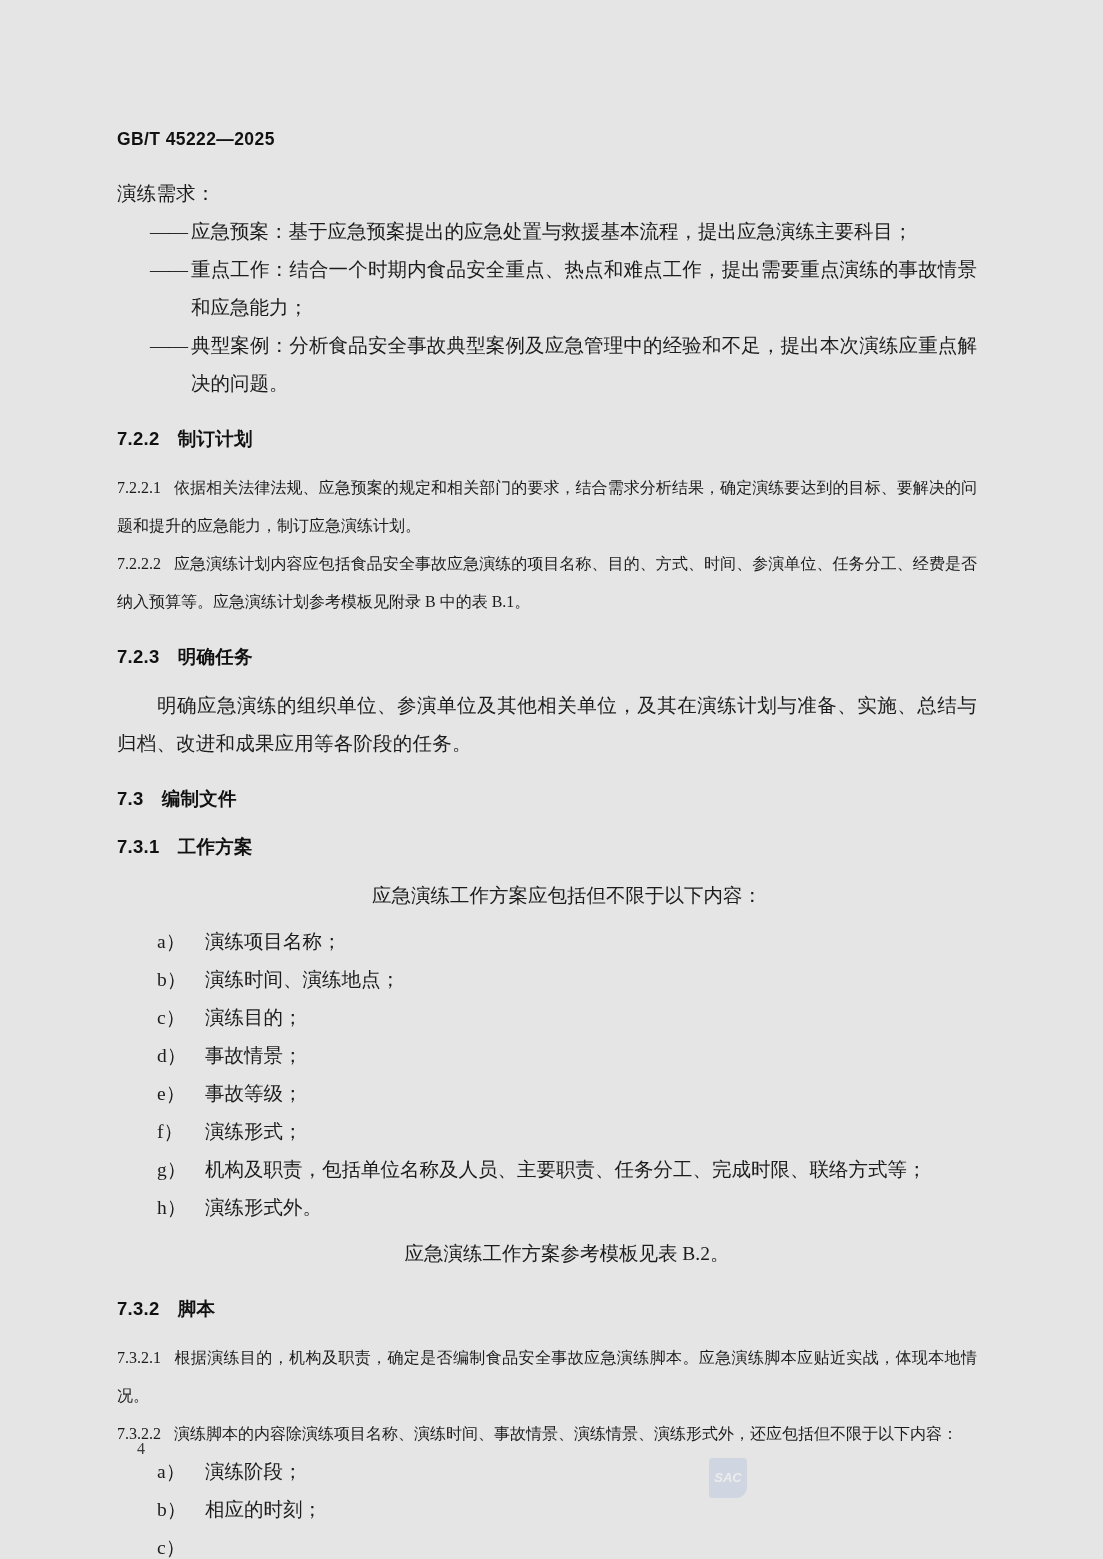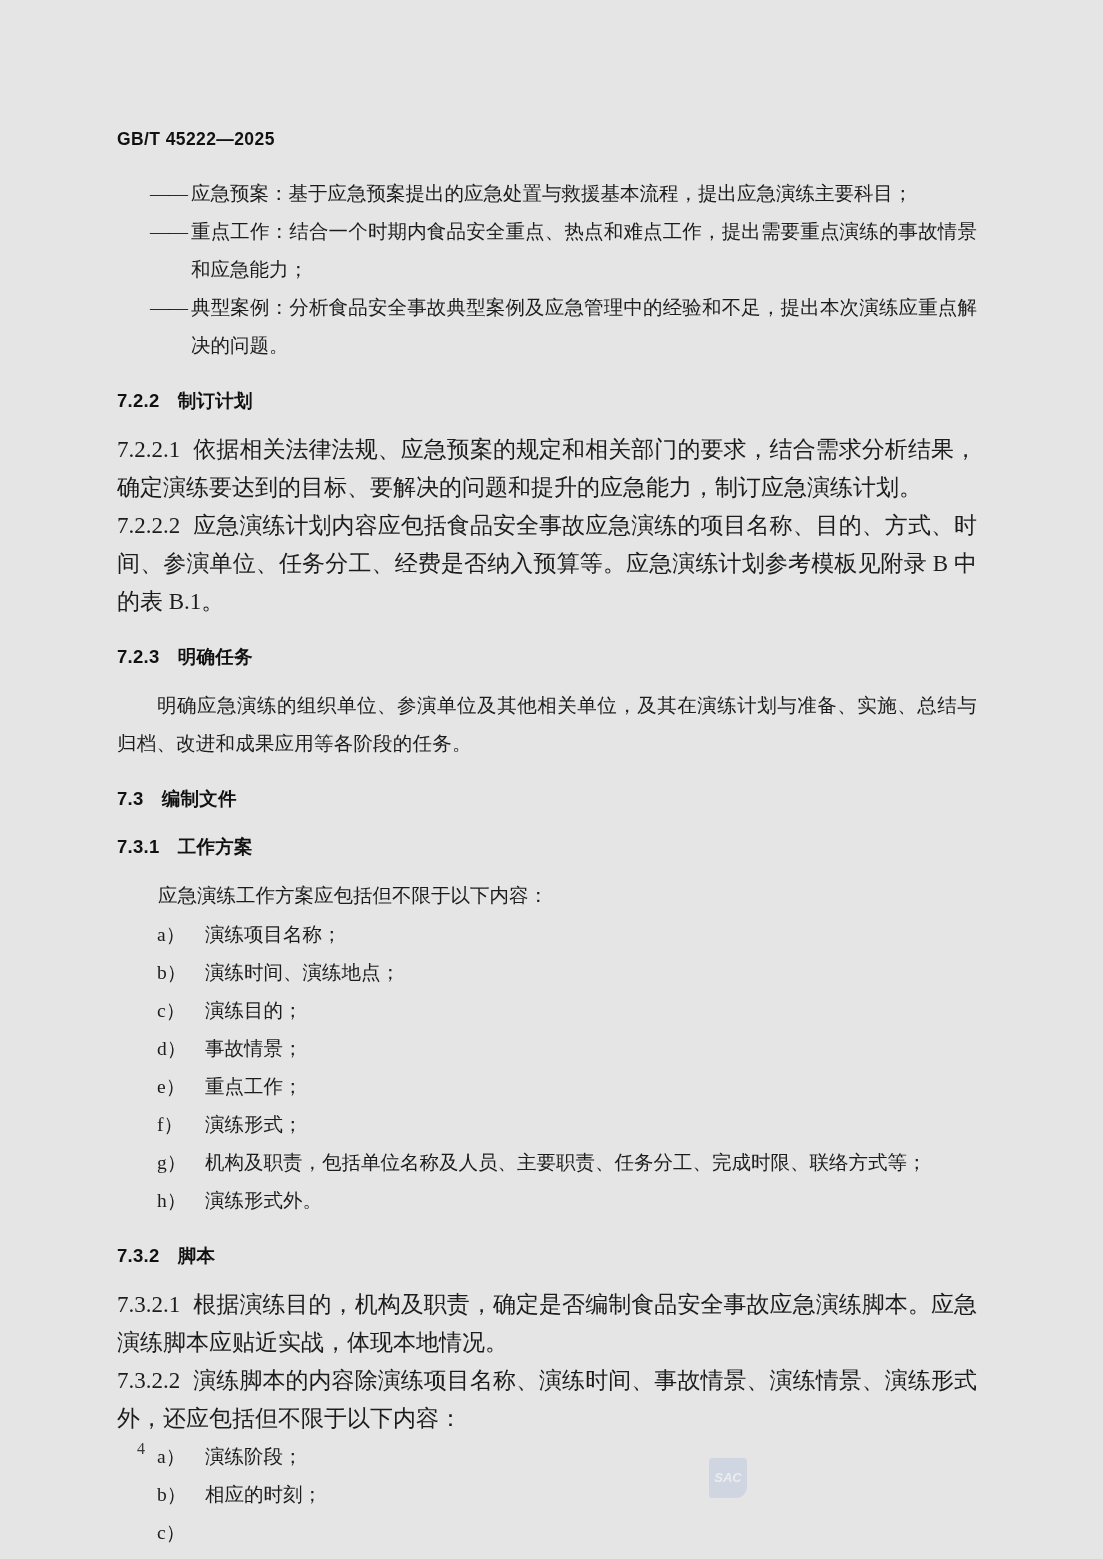--- a/index.html
+++ b/index.html
@@ -86,21 +86,21 @@
     font-size: 18.5px;
     color: #111111;
     margin: 22px 0 16px 0;
     line-height: 28px;
     letter-spacing: 0.3px;
   }
   .h-sec .num { margin-right: 18px; text-align: center; }
   .h-sec.tight-top { margin-top: 20px; }
 
   .p-num {
-    font-size: 23px;
+    font-size: 16px;
     line-height: 38px;
     text-align: justify;
     text-justify: inter-ideograph;
     margin: 0;
     color: #1c1c1c;
   }
   .p-num .lbl { margin-right: 13px; }
 
   .p-indent {
     text-indent: 40px;
@@ -125,22 +125,23 @@
     position: absolute;
     left: 40px;
     top: 0;
     font-family: "Liberation Serif", "DejaVu Serif", serif;
   }
 
   .p-sub-indent {
     padding-left: 40px;
     font-size: 19.5px;
     line-height: 38px;
-    margin: 1px;
-    color: #1c1c1c;
+    margin: 8px;
+    color: #1c1c1c;
+    text-align: center;
   }
 
   
   .page-number {
     position: absolute;
     left: 137px;
     top: 1440px;
     font-size: 16px;
     color: #3a3a3a;
     font-family: "Liberation Serif", "DejaVu Serif", serif;
@@ -159,20 +160,21 @@
 </style>
 </head>
 <body>
 
 <div class="page">
 
   <div class="std-header">GB/T 45222—2025</div>
 
   <div class="content">
 
+    <p class="p p-lead">演练需求：</p>
 
     <ul class="dash-list">
       <li class="dash-item">
         <span class="dash">——</span>
         <span>应急预案：基于应急预案提出的应急处置与救援基本流程，提出应急演练主要科目；</span>
       </li>
       <li class="dash-item">
         <span class="dash">——</span>
         <span>重点工作：结合一个时期内食品安全重点、热点和难点工作，提出需要重点演练的事故情景和应急能力；</span>
       </li>
@@ -222,36 +224,37 @@
       <li class="alpha-item">
         <span class="mk">c）</span>
         <span>演练目的；</span>
       </li>
       <li class="alpha-item">
         <span class="mk">d）</span>
         <span>事故情景；</span>
       </li>
       <li class="alpha-item">
         <span class="mk">e）</span>
-        <span>重点工作；</span>
+        <span>事故等级；</span>
       </li>
       <li class="alpha-item">
         <span class="mk">f）</span>
         <span>演练形式；</span>
       </li>
       <li class="alpha-item">
         <span class="mk">g）</span>
         <span>机构及职责，包括单位名称及人员、主要职责、任务分工、完成时限、联络方式等；</span>
       </li>
       <li class="alpha-item">
         <span class="mk">h）</span>
         <span>演练形式外。</span>
       </li>
     </ul>
 
+    <p class="p-sub-indent">应急演练工作方案参考模板见表 B.2。</p>
 
     <h3 class="h-sec">
       <span class="num">7.3.2</span><span>脚本</span>
     </h3>
 
     <p class="p-num">
       <span class="lbl">7.3.2.1</span><span>根据演练目的，机构及职责，确定是否编制食品安全事故应急演练脚本。应急演练脚本应贴近实战，体现本地情况。</span>
     </p>
 
     <p class="p-num">

